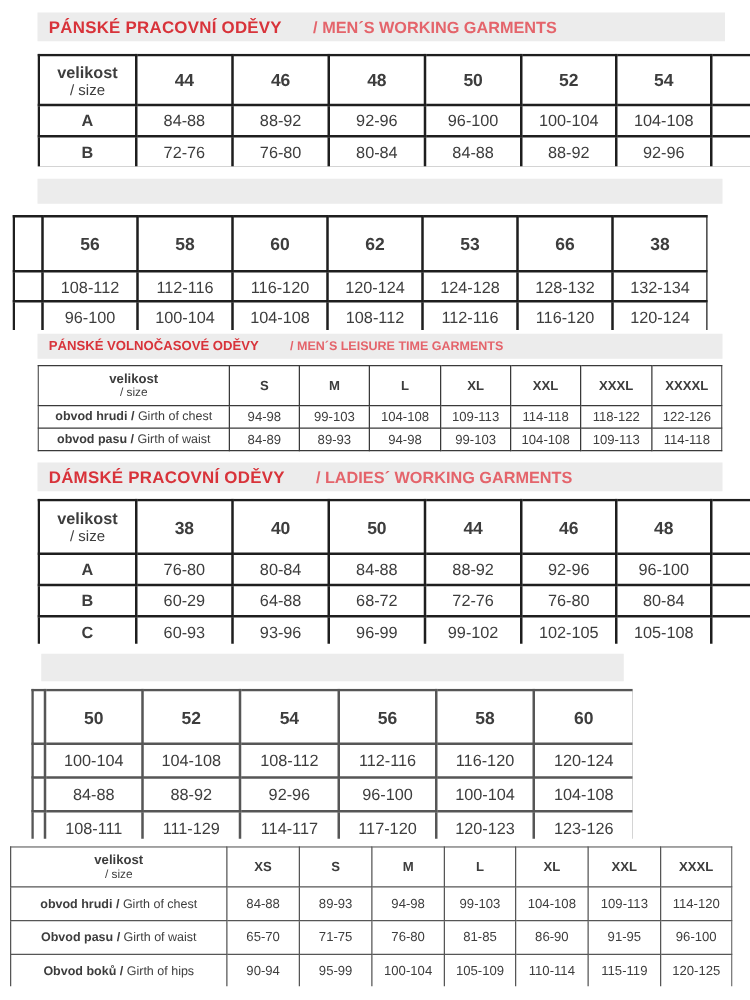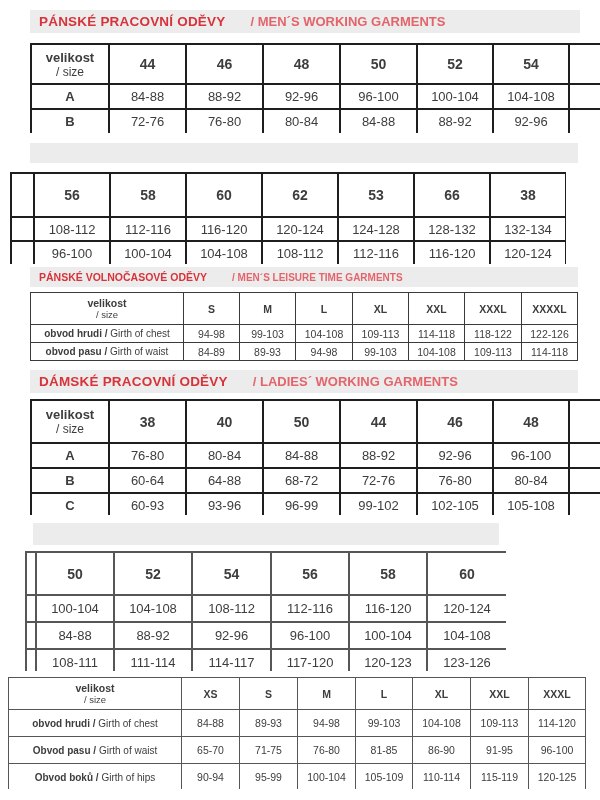--- a/index.html
+++ b/index.html
@@ -271,21 +271,21 @@
             <td>76-80</td>
             <td>80-84</td>
             <td>84-88</td>
             <td>88-92</td>
             <td>92-96</td>
             <td>96-100</td>
             <td></td>
           </tr>
           <tr>
             <th class="rowlabel">B</th>
-            <td>60-64</td>
+            <td>60-29</td>
             <td>64-88</td>
             <td>68-72</td>
             <td>72-76</td>
             <td>76-80</td>
             <td>80-84</td>
             <td></td>
           </tr>
           <tr>
             <th class="rowlabel">C</th>
             <td>60-93</td>
@@ -339,21 +339,21 @@
             <td>84-88</td>
             <td>88-92</td>
             <td>92-96</td>
             <td>96-100</td>
             <td>100-104</td>
             <td>104-108</td>
           </tr>
           <tr>
             <td></td>
             <td>108-111</td>
-            <td>111-114</td>
+            <td>111-129</td>
             <td>114-117</td>
             <td>117-120</td>
             <td>120-123</td>
             <td>123-126</td>
           </tr>
         </tbody>
       </table>
   </div>
 
   <div class="twrap w-bt">

